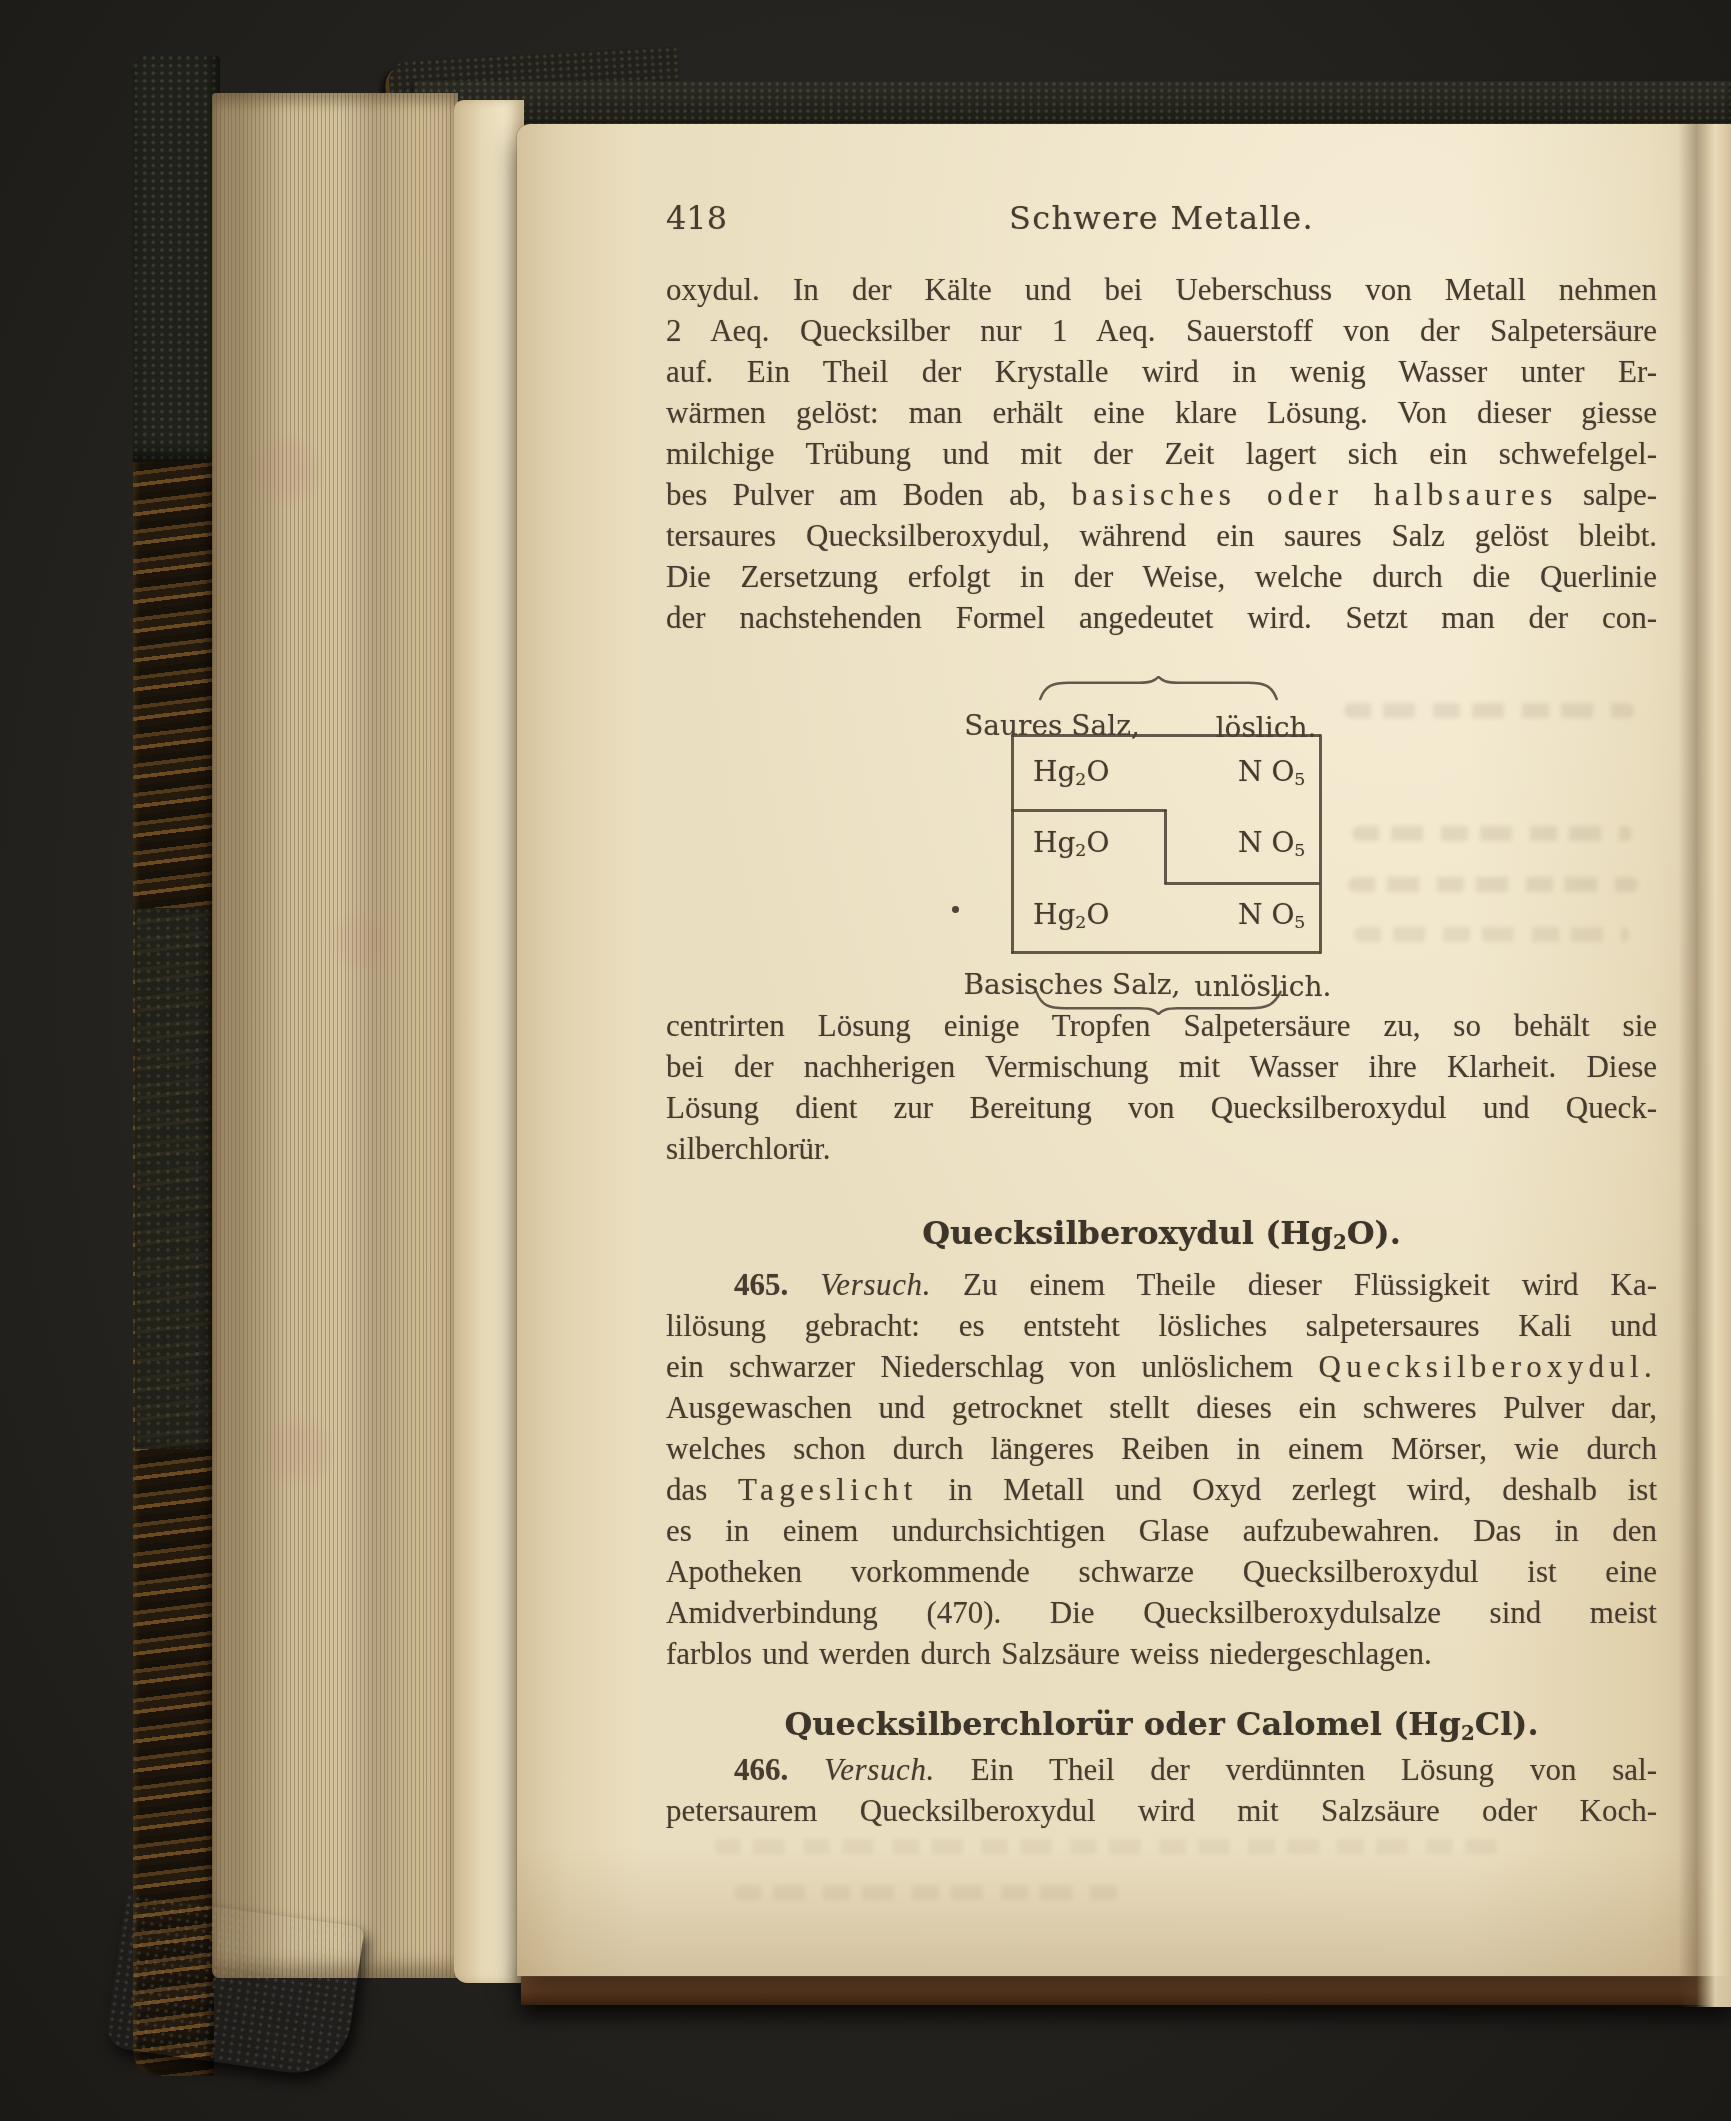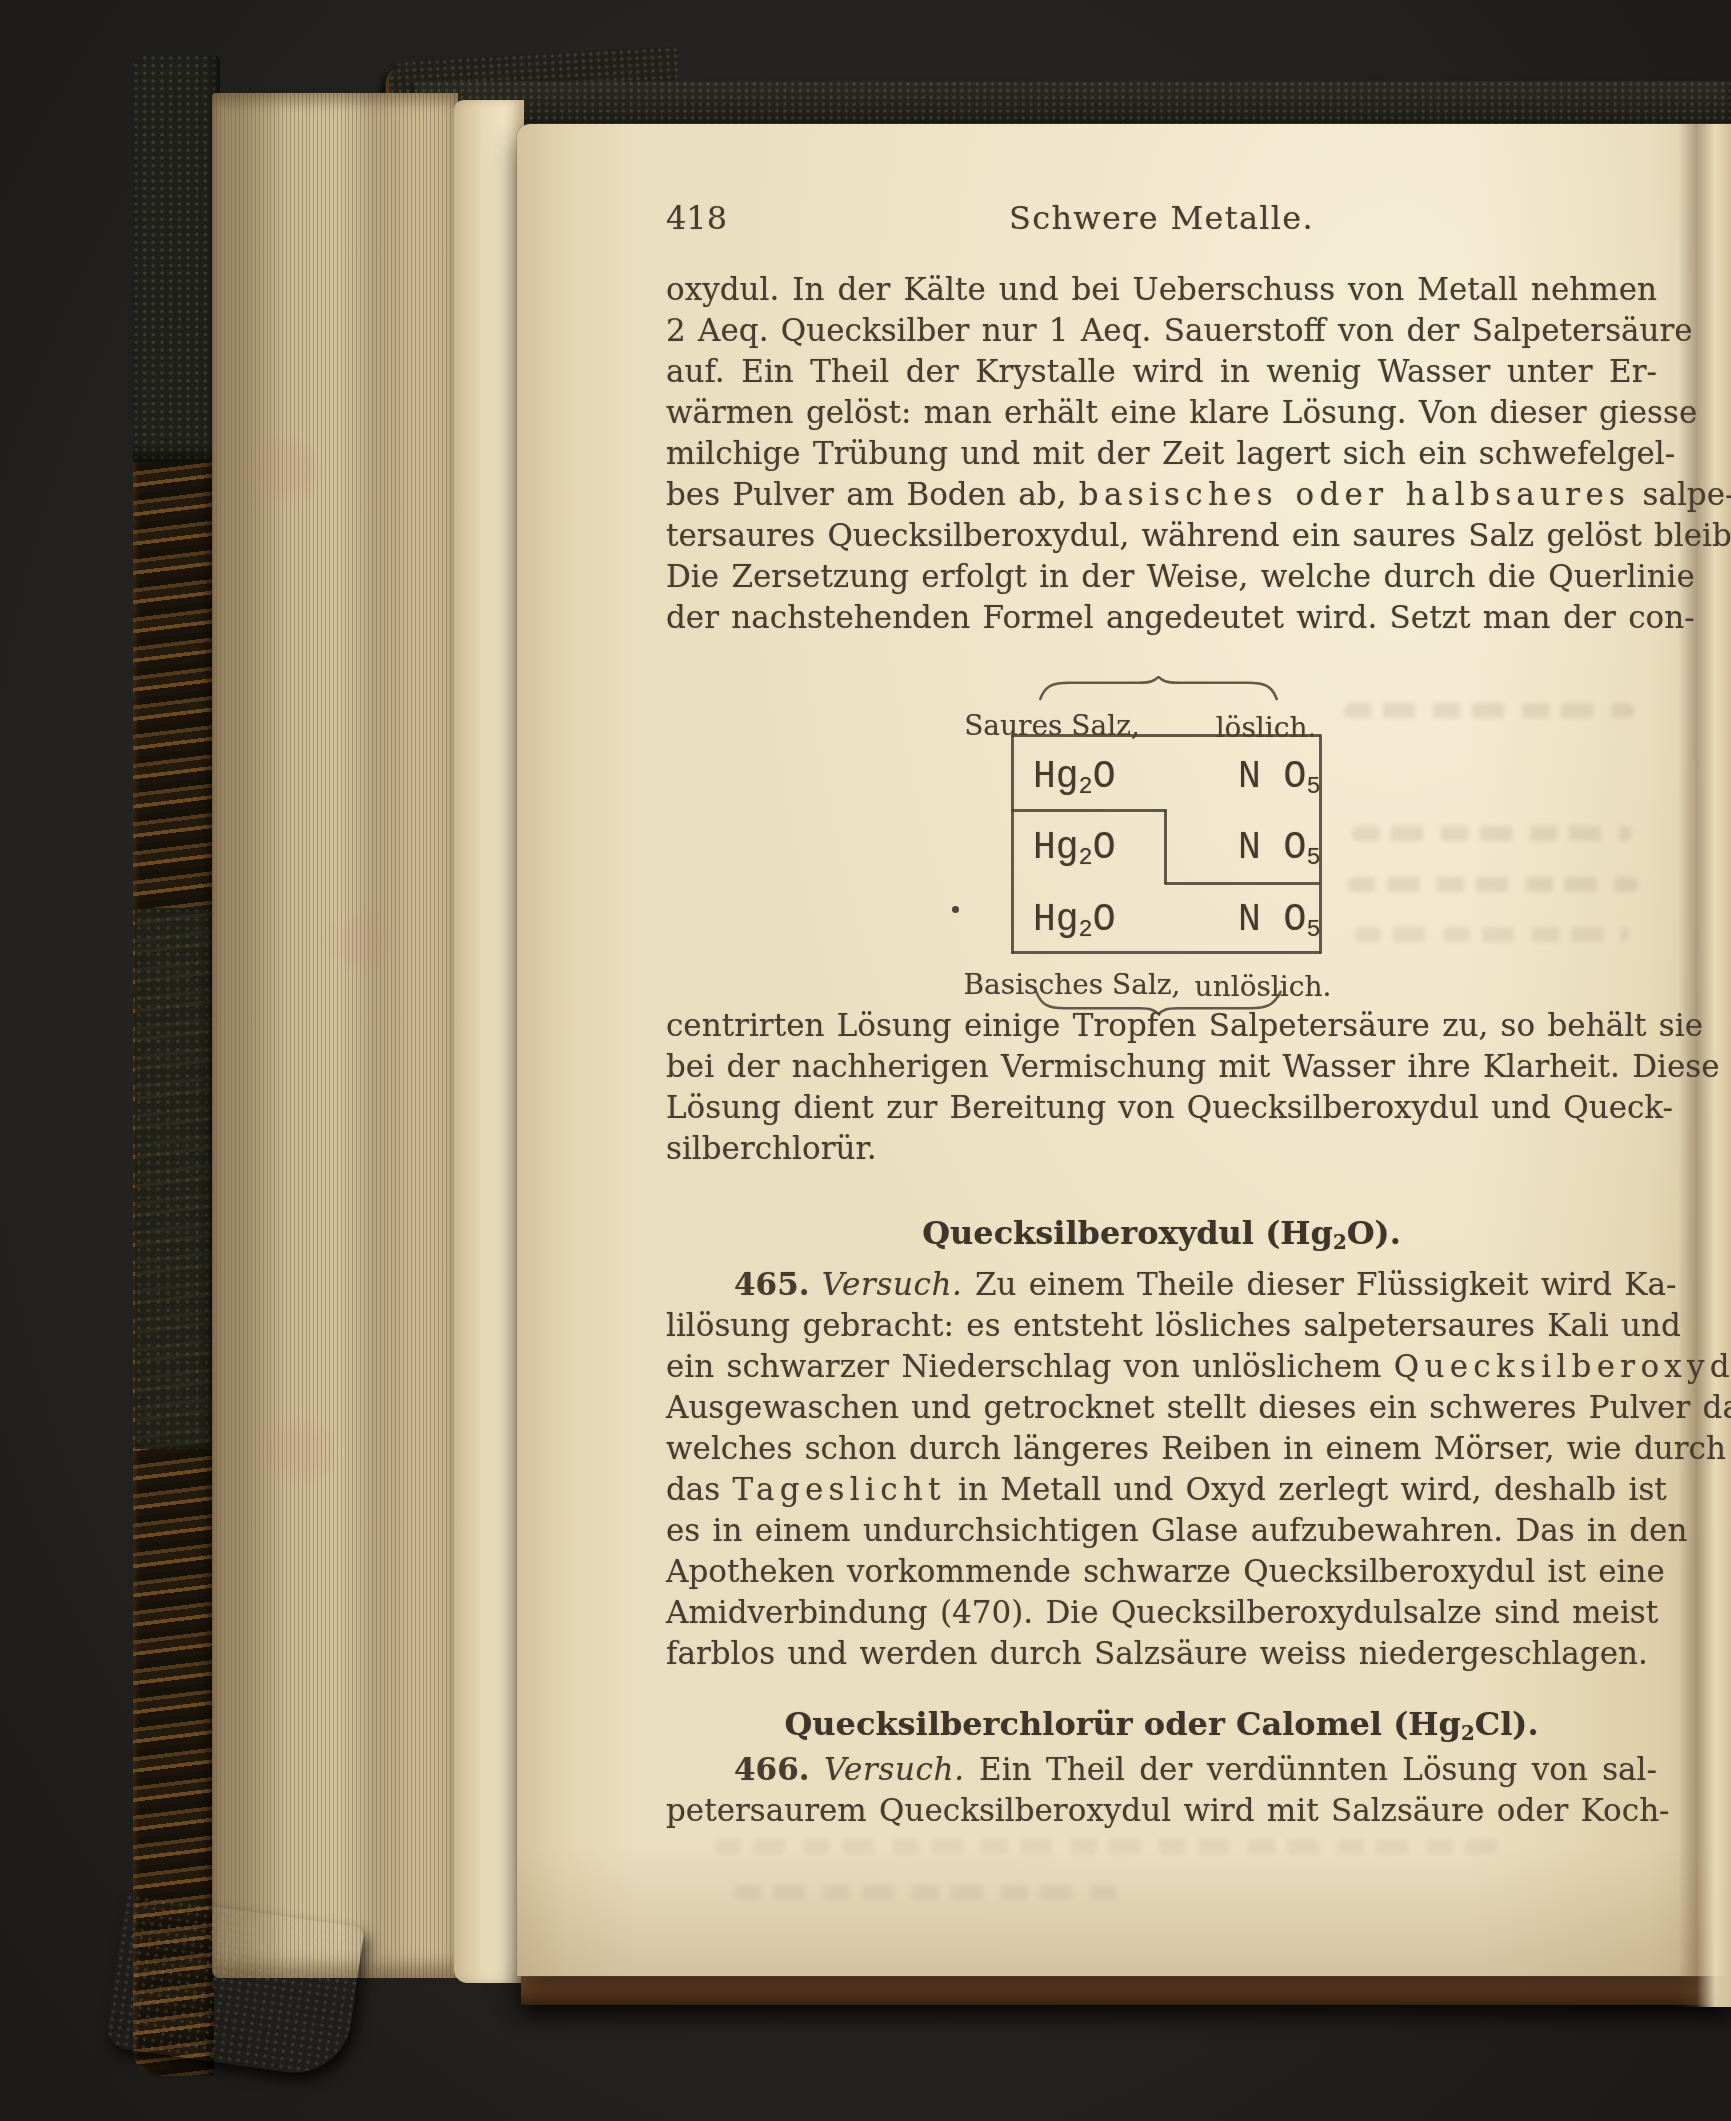--- a/index.html
+++ b/index.html
@@ -69,31 +69,31 @@
          box-shadow:0 0 0 1px rgba(120,95,60,.25), 0 13.5px 29px rgba(0,0,0,.55);}
   .fold{position:absolute;left:1678px;top:124px;width:53px;height:1883px;
          background:linear-gradient(90deg, rgba(95,72,45,.0), rgba(95,72,45,.38) 35%, rgba(235,220,185,.9) 70%, #d3c09a 100%);}
   
   .txt{position:absolute;color:#473c2f;text-shadow:0 0 1.2px rgba(71,60,47,.35);}
   .col{left:666px;width:991px;}
   .running{top:199px;height:41px;font-size:32px;}
   .running .num{position:absolute;left:0;top:0;}
   .running .title{position:absolute;left:0;width:100%;text-align:center;letter-spacing:.04em;}
   .para{font-size:31px;}
-  .tline{height:41px;line-height:41px;text-align:justify;text-align-last:justify;word-spacing:.08em;white-space:nowrap;}
+  .tline{height:41px;line-height:41px;text-align:justify;text-align-last:justify;word-spacing:.08em;white-space:nowrap;font-family:Liberation Serif, serif;}
   .tline.last{text-align-last:left;}
   .tline.ind{text-indent:68px;}
   .seg-b{font-weight:700;}
   .seg-i{font-style:italic;letter-spacing:.02em;}
   .seg-sp{letter-spacing:.17em;}
   .seg-sub{font-size:.62em;vertical-align:-.24em;letter-spacing:0;}
   .heading{font-weight:700;font-size:32px;text-align:center;color:#3e352a;height:41px;line-height:41px;}
   
   .dline{position:absolute;background:#4a4034;opacity:.85;border-radius:1.9px;}
-  .fcell{position:absolute;font-size:38px;color:#453a2d;text-shadow:0 0 1.2px rgba(71,60,47,.35);font-family:Liberation Mono, monospace;}
+  .fcell{position:absolute;font-size:28px;color:#453a2d;text-shadow:0 0 1.2px rgba(71,60,47,.35);}
   .flabel{position:absolute;font-size:28px;color:#4a3f31;transform:translateX(-50%);white-space:nowrap;
           text-shadow:0 0 1px rgba(74,63,49,.4);margin-top:12px;}
   .brace{position:absolute;}
   .ink-dot{position:absolute;width:6.8px;height:6.8px;border-radius:50%;background:#3c332a;opacity:.9;}
   
   .ghost{position:absolute;height:14.5px;border-radius:6.8px;filter:blur(1.9px);opacity:.12;
          background:repeating-linear-gradient(90deg,#6b5b42 0 27px,transparent 27px 39px,#6b5b42 39px 71px,transparent 71px 89px);}
 </style>
 </head>
 <body>

